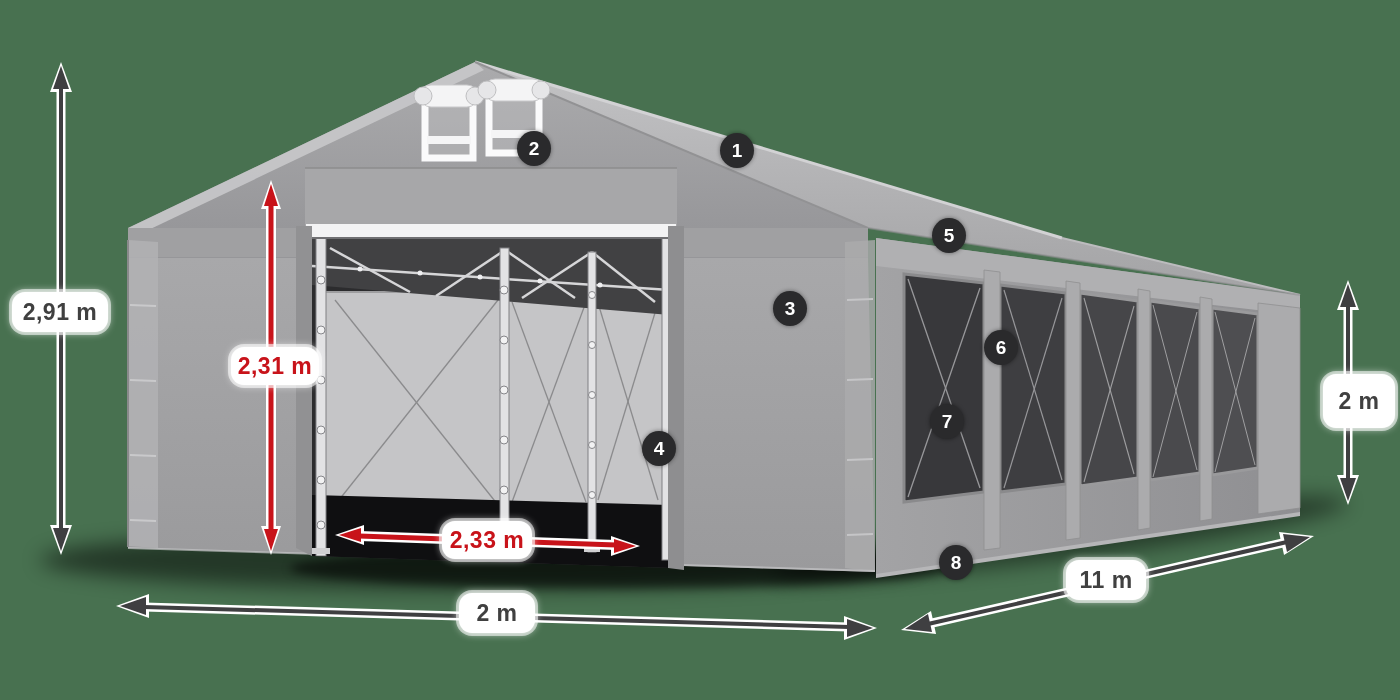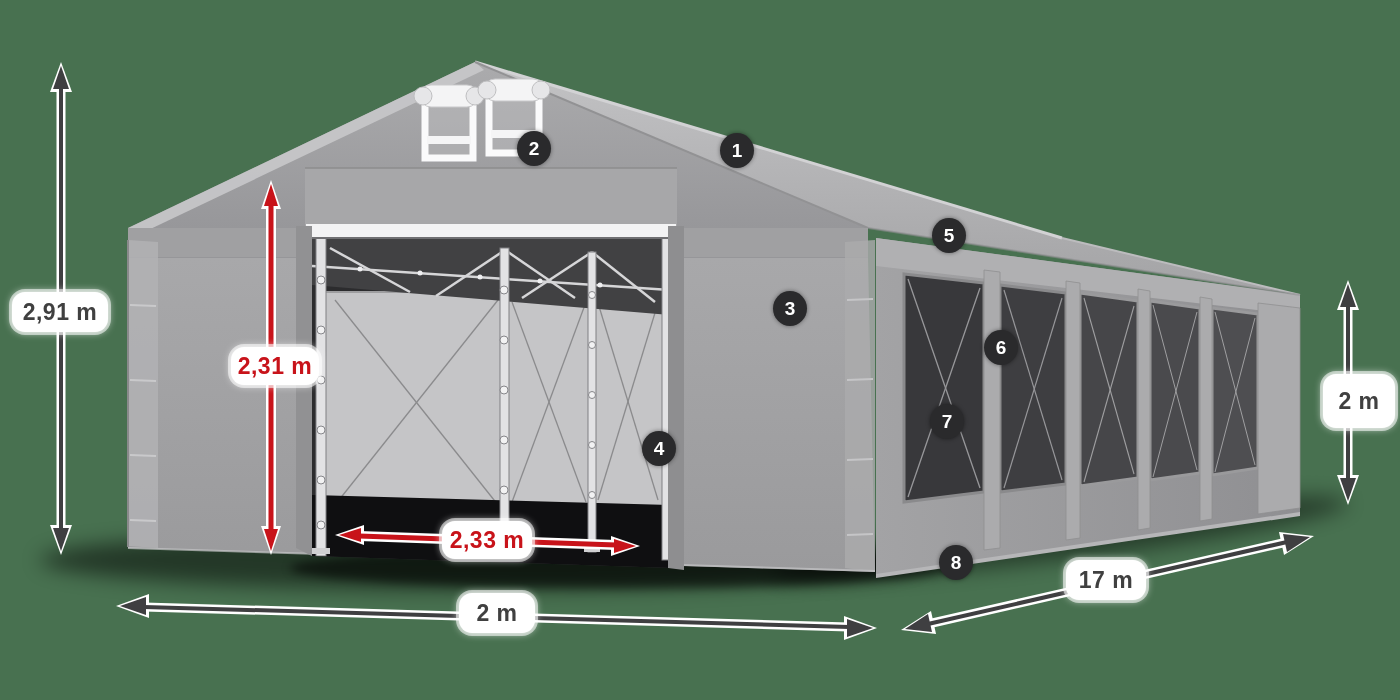--- a/index.html
+++ b/index.html
@@ -273,21 +273,21 @@
       <line x1="1348" y1="305" x2="1348" y2="480" stroke="#3f3f41" stroke-width="4"></line>
       <polygon points="1348,284 1340,307 1356,307" fill="#3f3f41"></polygon>
       <polygon points="1348,501 1340,478 1356,478" fill="#3f3f41"></polygon>
     </g>
   </svg>
 
   <div class="pill" style="left:12px;top:292px;width:96px;height:40px;">2,91 m</div>
   <div class="pill red" style="left:231px;top:347px;width:88px;height:38px;">2,31 m</div>
   <div class="pill red" style="left:442px;top:521px;width:90px;height:38px;text-align:center;">2,33 m</div>
   <div class="pill" style="left:459px;top:593px;width:76px;height:40px;">2 m</div>
-  <div class="pill" style="left:1066px;top:560px;width:80px;height:40px;">17 m</div>
+  <div class="pill" style="left:1066px;top:560px;width:80px;height:40px;">11 m</div>
   <div class="pill" style="left:1311px;top:374px;width:72px;height:54px;margin-left:12px;">2 m</div>
 
   <div class="badge" style="left:720px;top:133px;">1</div>
   <div class="badge" style="left:517px;top:131px;">2</div>
   <div class="badge" style="left:773px;top:291px;">3</div>
   <div class="badge" style="left:642px;top:431px;">4</div>
   <div class="badge" style="left:932px;top:218px;">5</div>
   <div class="badge" style="left:984px;top:330px;">6</div>
   <div class="badge" style="left:930px;top:404px;">7</div>
   <div class="badge" style="left:939px;top:545px;">8</div>

